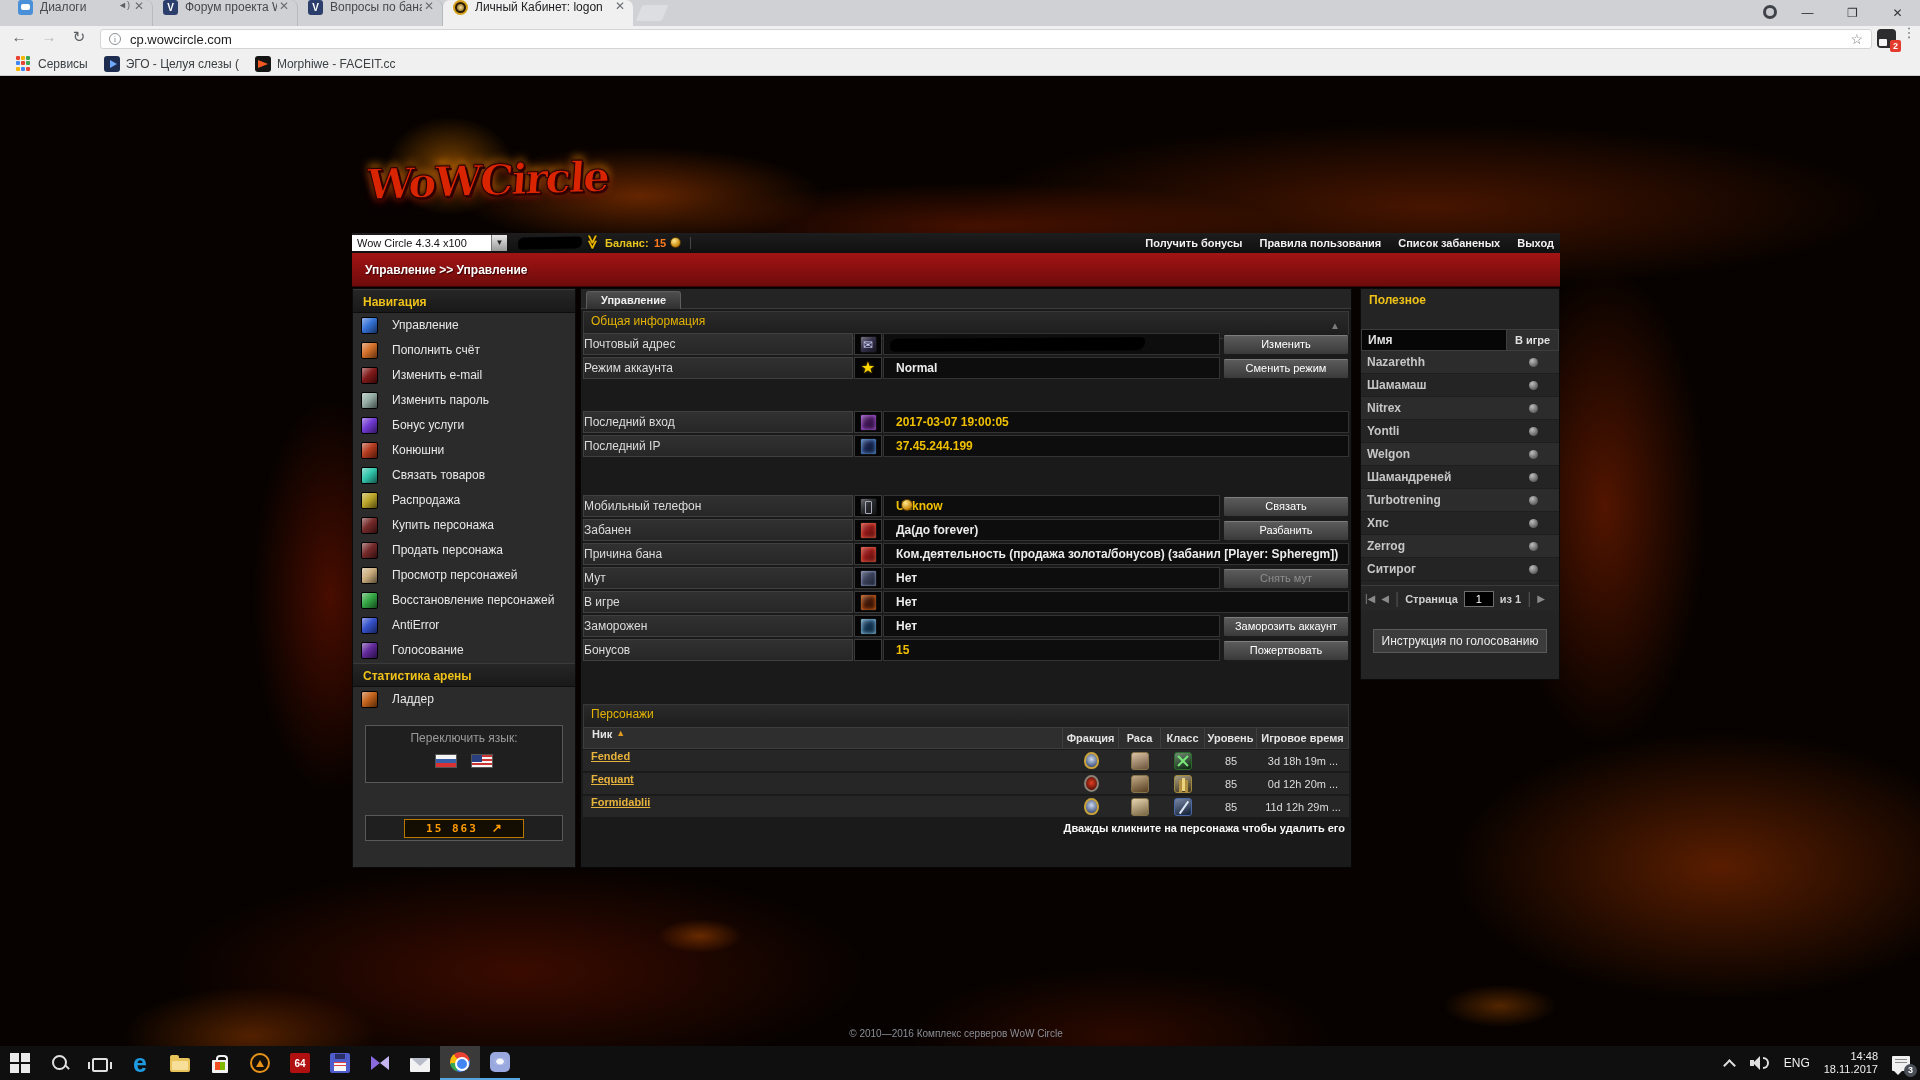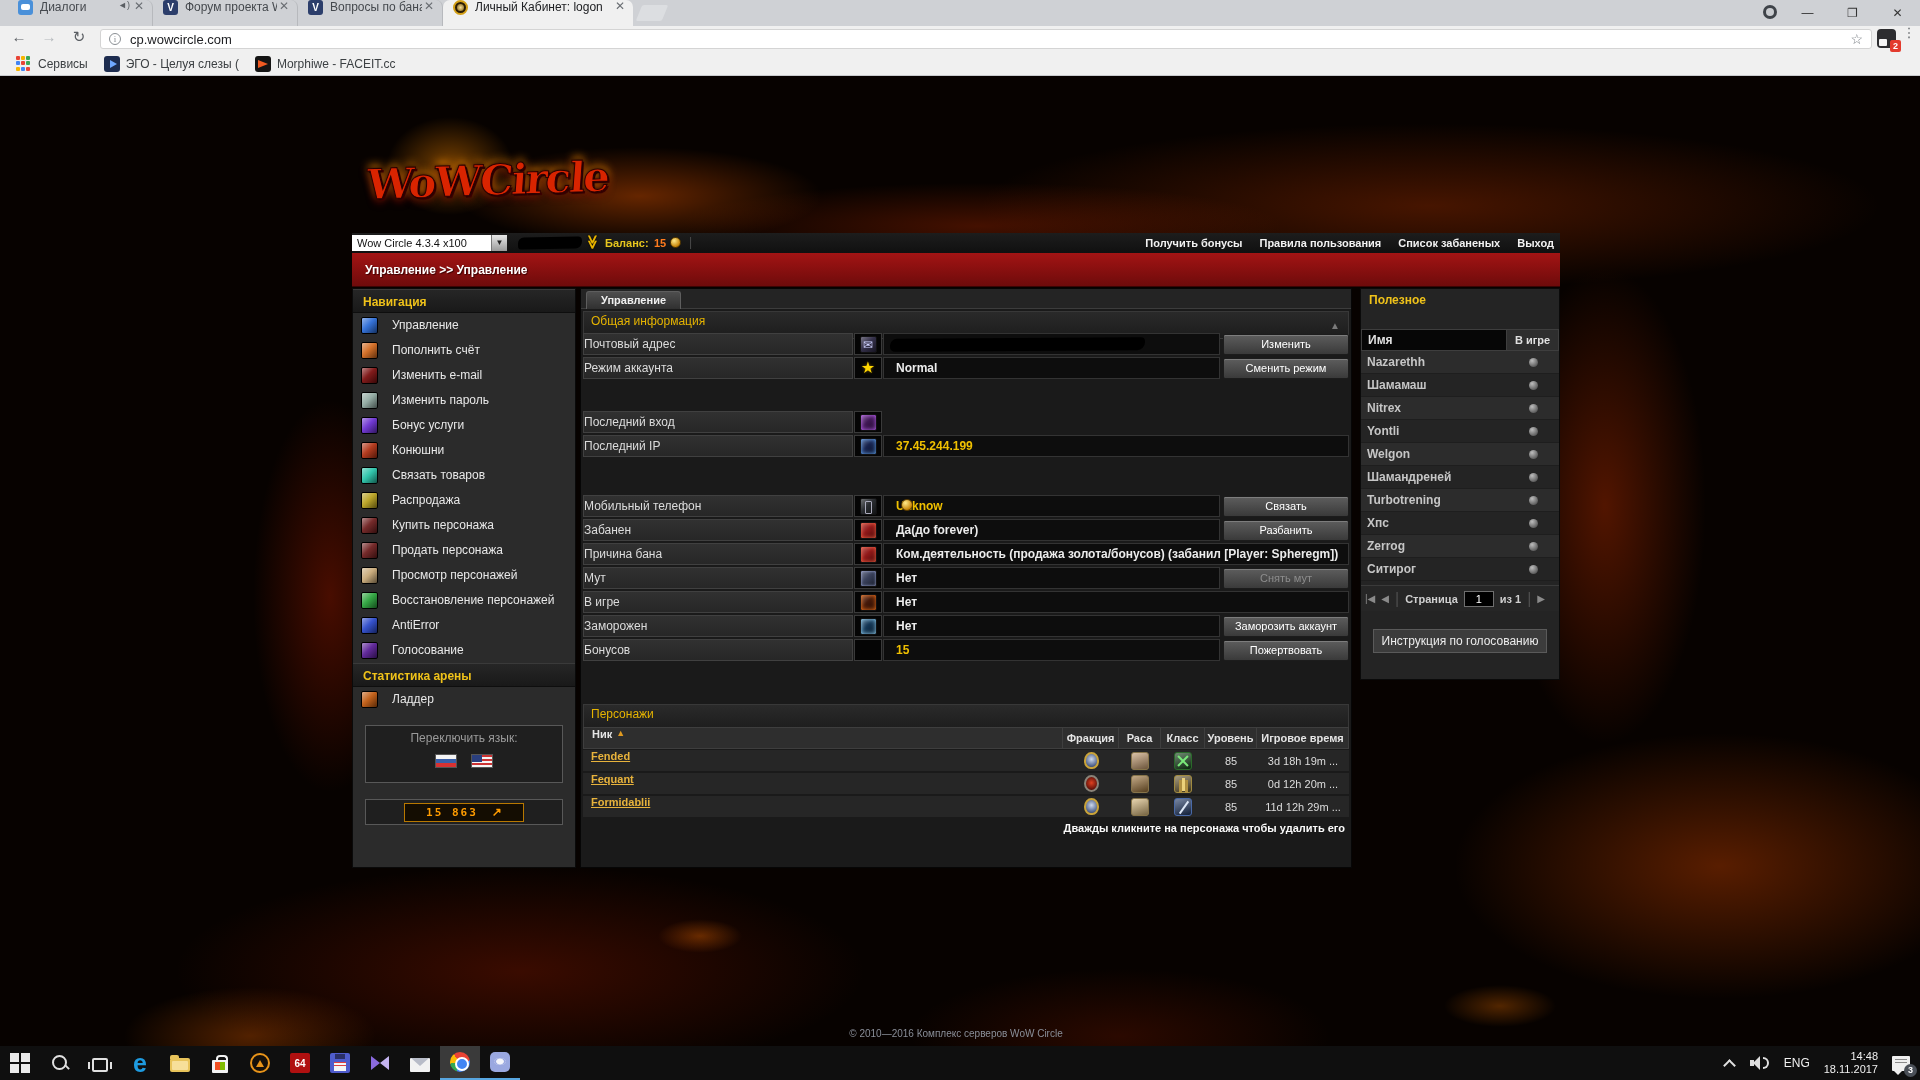--- a/index.html
+++ b/index.html
@@ -101,21 +101,21 @@
   .nav-icon{width:17px;height:17px;margin-left:8px;border-radius:2px;border:1px solid #000;flex:0 0 17px;
     background-image:linear-gradient(135deg,rgba(255,255,255,.5),rgba(255,255,255,.05) 45%,rgba(0,0,0,.55))}
   .nav-label{margin-left:14px;color:#e8e8e8;font-size:12px}
   .lang-box{margin:14px 12px 0;height:58px;border:1px solid #585858;background:rgba(10,10,10,.35);text-align:center}
   .lang-title{color:#9a9a9a;font-size:12px;margin-top:5px}
   .flags{display:flex;justify-content:center;gap:14px;margin-top:9px}
   .flag{width:22px;height:14px;border:1px solid #555;cursor:pointer}
   .flag.ru{background:linear-gradient(#f5f5f5 33%,#3a5fa8 33%,#3a5fa8 66%,#d83232 66%)}
   .flag.us{position:relative;background:repeating-linear-gradient(#cc3333 0 2px,#f5f5f5 2px 4px)}
   .flag.us::after{content:"";position:absolute;left:0;top:0;width:10px;height:7px;background:#2a3f7e}
-  .counter-box{margin:16px 12px 0;height:26px;border:1px solid #585858;display:flex;align-items:center;justify-content:center;background:rgba(10,10,10,.35)}
+  .counter-box{margin:32px 12px 0;height:26px;border:1px solid #585858;display:flex;align-items:center;justify-content:center;background:rgba(10,10,10,.35)}
   .counter-inner{width:120px;height:19px;border:1px solid #b87800;background:#140d02;display:flex;align-items:center;justify-content:center;gap:14px}
   .counter-num{color:#ff9c00;font-size:11px;font-weight:bold;font-family:"DejaVu Sans Mono",monospace;letter-spacing:2px}
   .counter-arrow{color:#ff9c00;font-size:12px;font-weight:bold}
 
   
   .main-panel{position:absolute;left:580px;top:212px;width:772px;height:580px;background:#1a1a1a;border:1px solid #060606}
   .tabstrip{position:absolute;left:0;top:0;width:100%;height:20px;background:#242424;border-bottom:1px solid #3c3c3c}
   .m-tab{position:absolute;left:5px;top:2px;height:18px;padding:0 14px;background:linear-gradient(#4e4e4e,#303030);
     border:1px solid #5e5e5e;border-bottom:none;border-radius:3px 3px 0 0;color:#f0f0f0;font-size:11px;font-weight:bold;line-height:17px;cursor:pointer}
   .sec-header{position:absolute;left:2px;width:766px;height:28px;background:linear-gradient(#2a2a2a,#1c1c1c);border:1px solid #383838;
@@ -484,20 +484,21 @@
           </div>
         </div>
     </div>
 
     <div class="rows" style="top:122px">
       <div class="row">
           <div class="cell-label">Последний вход</div>
           <div class="cell-icon">
             <span class="ric portal"></span>
           </div>
+          <div class="cell-value yellow"><span>2017-03-07 19:00:05</span></div>
 
         </div>
         <div class="row alt">
           <div class="cell-label">Последний IP</div>
           <div class="cell-icon">
             <span class="ric network"></span>
           </div>
           <div class="cell-value yellow"><span>37.45.244.199</span></div>
 
         </div>

